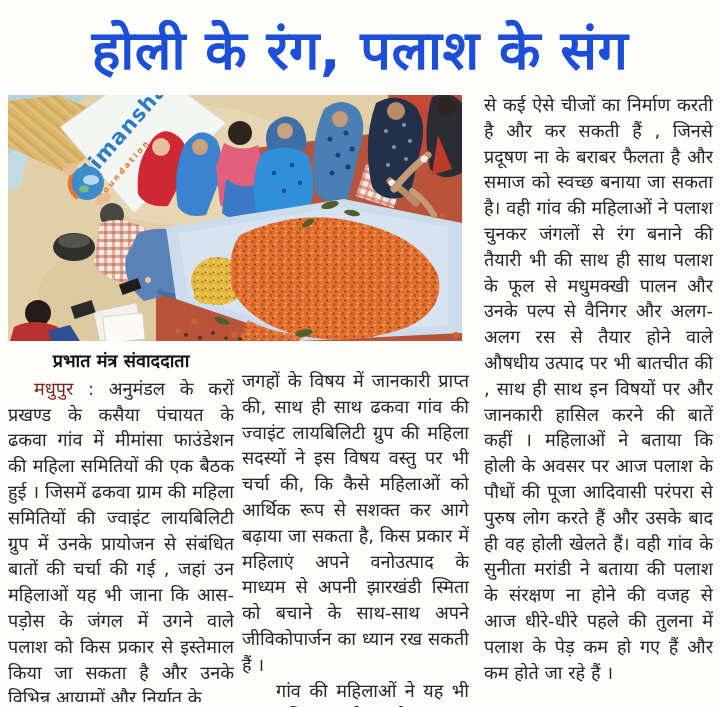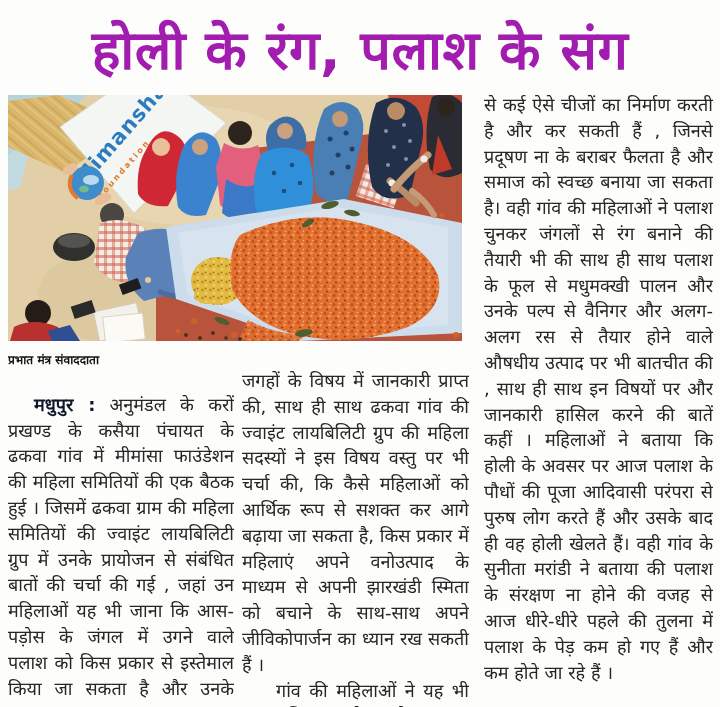--- a/index.html
+++ b/index.html
@@ -6,42 +6,42 @@
   html,body { background:#ffffff; }
   .page {
     position:relative; width:720px; height:707px;
     background:#fdfdfb; overflow:hidden;
     font-family:"DejaVu Sans", sans-serif;
     color:#222;
   }
   .headline {
     position:absolute; left:0; top:4px; width:720px; height:88px;
     display:flex; align-items:center; justify-content:center;
-    font-size:54px; font-weight:800; color:#a21caf;
+    font-size:54px; font-weight:800; color:#1d4ed8;
     white-space:nowrap; letter-spacing:0.5px;
   }
   .photo {
     position:absolute; left:8px; top:95px; width:454px; height:246px;
     display:block;
   }
   .col {
     position:absolute; text-align:justify;
     font-size:18px; line-height:25.8px; color:#262626;
     overflow:hidden;
   }
   .col-left  { left:8px;   top:348px; width:226px; height:354px; }
   .col-mid   { left:242px; top:348px; width:227px; height:354px;margin-top:20px; }
   .col-right { left:484px; top:92px;  width:229px; height:608px; }
   .byline {
-    font-weight:bold; font-size:12px;
-    color:#141414; margin-bottom:18px;
+    text-align:center; font-weight:bold; font-size:18px;
+    color:#141414; margin-bottom:2px;
   }
   .indent { text-indent:26px; }
   .indent-lg { text-indent:34px; }
-  .bold { font-weight:bold; color:#0f172a; }
+  .bold { font-weight:normal; color:#7f1d1d; }
   p { margin:0; }
 </style>
 </head>
 <body>
 
 <div class="page">
 
   <div class="headline">होली के रंग, पलाश के संग</div>
 
   <svg class="photo" viewBox="0 0 454 246" preserveAspectRatio="none" aria-hidden="true">

